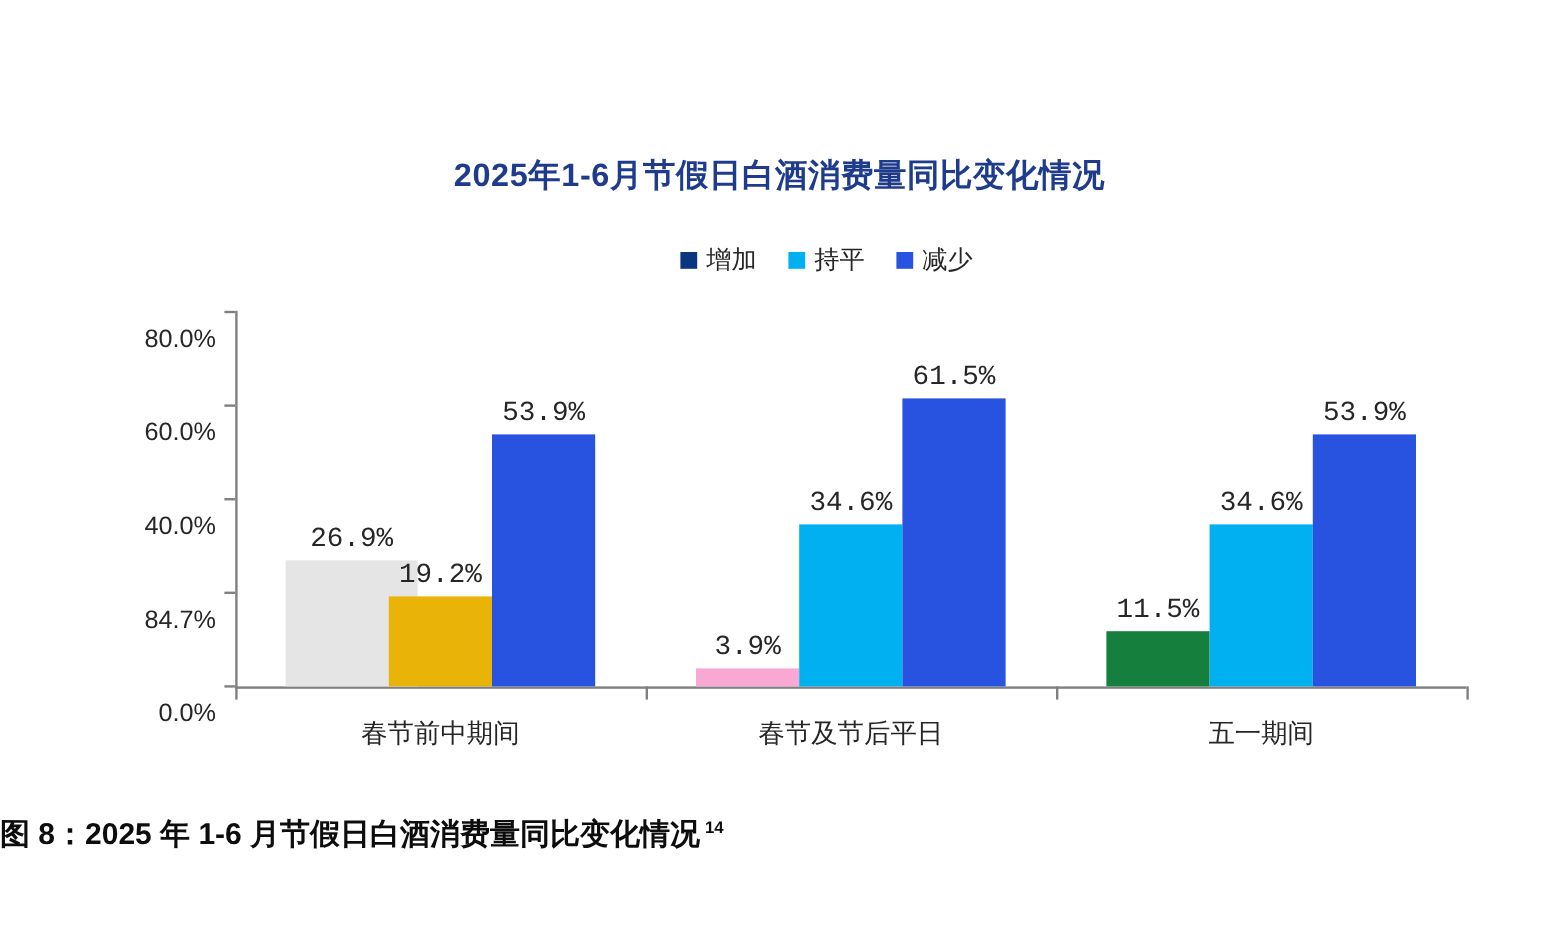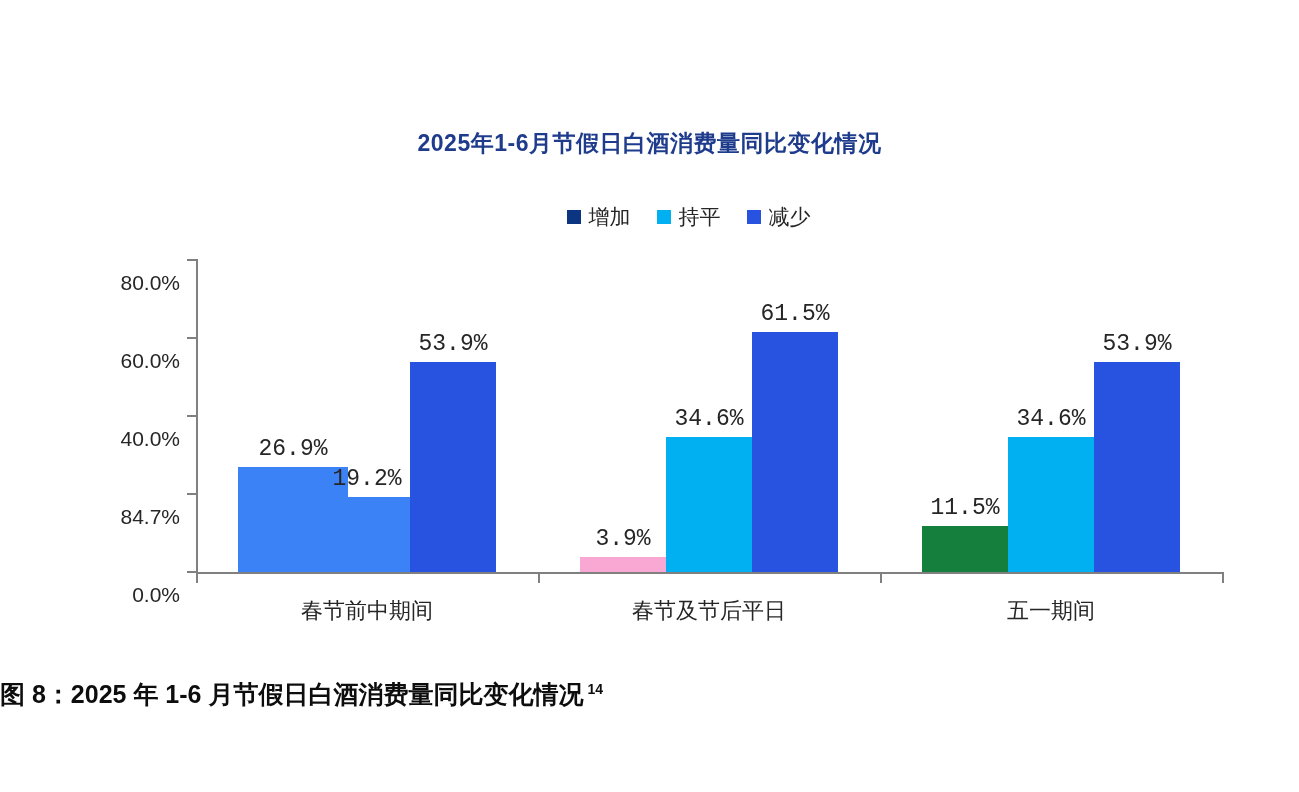--- a/index.html
+++ b/index.html
@@ -25,21 +25,21 @@
     height: 792px;
   }
 
   
   #chart-title {
     position: absolute;
     left: 0;
     top: 128px;
     width: 1299px;
     text-align: center;
-    font-size: 23px;
+    font-size: 27px;
     font-weight: bold;
     color: #1f3c8c;
     letter-spacing: 0.5px;
     white-space: nowrap;
   }
 
   
   #legend {
     position: absolute;
     left: 0;
@@ -206,24 +206,24 @@
         <div class="y-tick" style="top: 311px;"></div>
         <div class="y-tick-label" style="position: absolute; left: -112px; width: 96px; top: 298px;">0.0%</div>
       </div>
     <div id="x-ticks">
         <div class="x-tick" style="left: 0px;"></div>
         <div class="x-tick" style="left: 342px;"></div>
         <div class="x-tick" style="left: 684px;"></div>
         <div class="x-tick" style="left: 1026px;"></div>
       </div>
     <div id="bars">
-        <div class="bar" style="left: 42px; width: 110px; height: 104.91px; background: #3b82f6;">
+        <div class="bar" style="left: 42px; width: 110px; height: 104.91px; background: #e5e5e5;">
           <span class="bar-label">26.9%</span>
         </div>
-        <div class="bar" style="left: 128px; width: 86px; height: 74.88px; background: #3b82f6;">
+        <div class="bar" style="left: 128px; width: 86px; height: 74.88px; background: #eab308;">
           <span class="bar-label">19.2%</span>
         </div>
         <div class="bar" style="left: 214px; width: 86px; height: 210.21px; background: rgb(39, 83, 224);">
           <span class="bar-label">53.9%</span>
         </div>
         <div class="bar" style="left: 384px; width: 86px; height: 15.21px; background: #f9a8d4;">
           <span class="bar-label">3.9%</span>
         </div>
         <div class="bar" style="left: 470px; width: 86px; height: 134.94px; background: rgb(0, 176, 240);">
           <span class="bar-label">34.6%</span>

